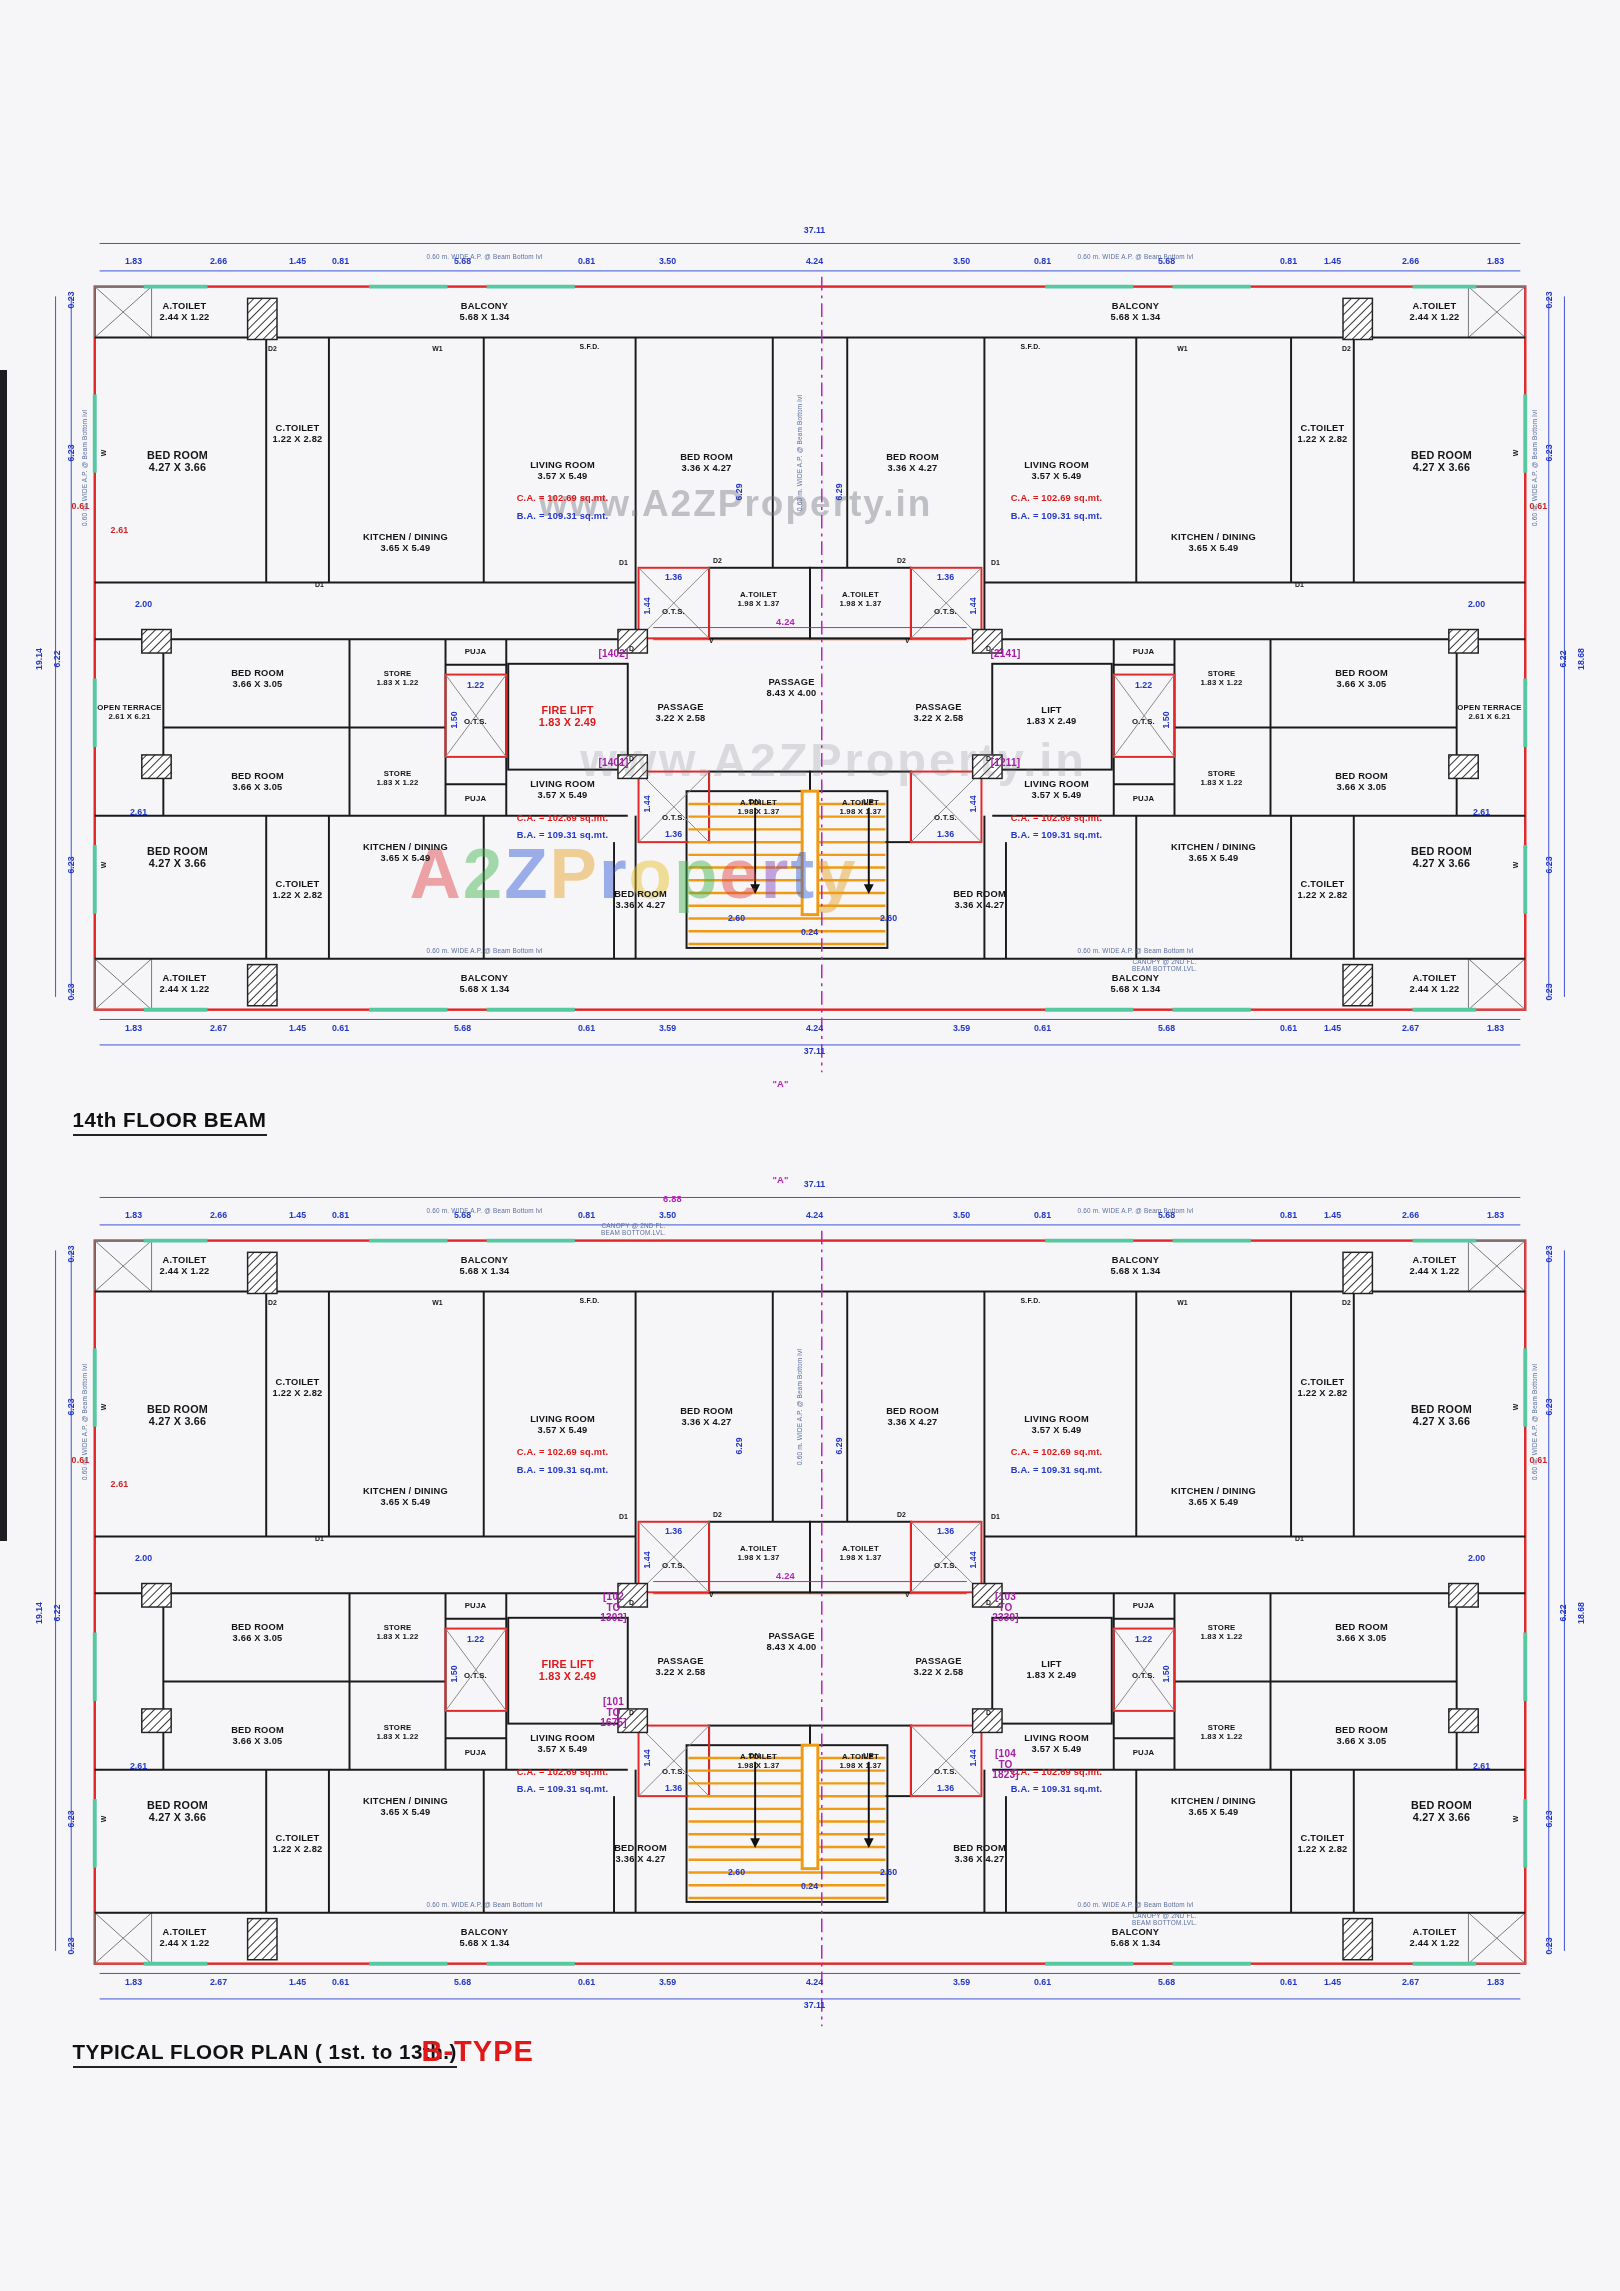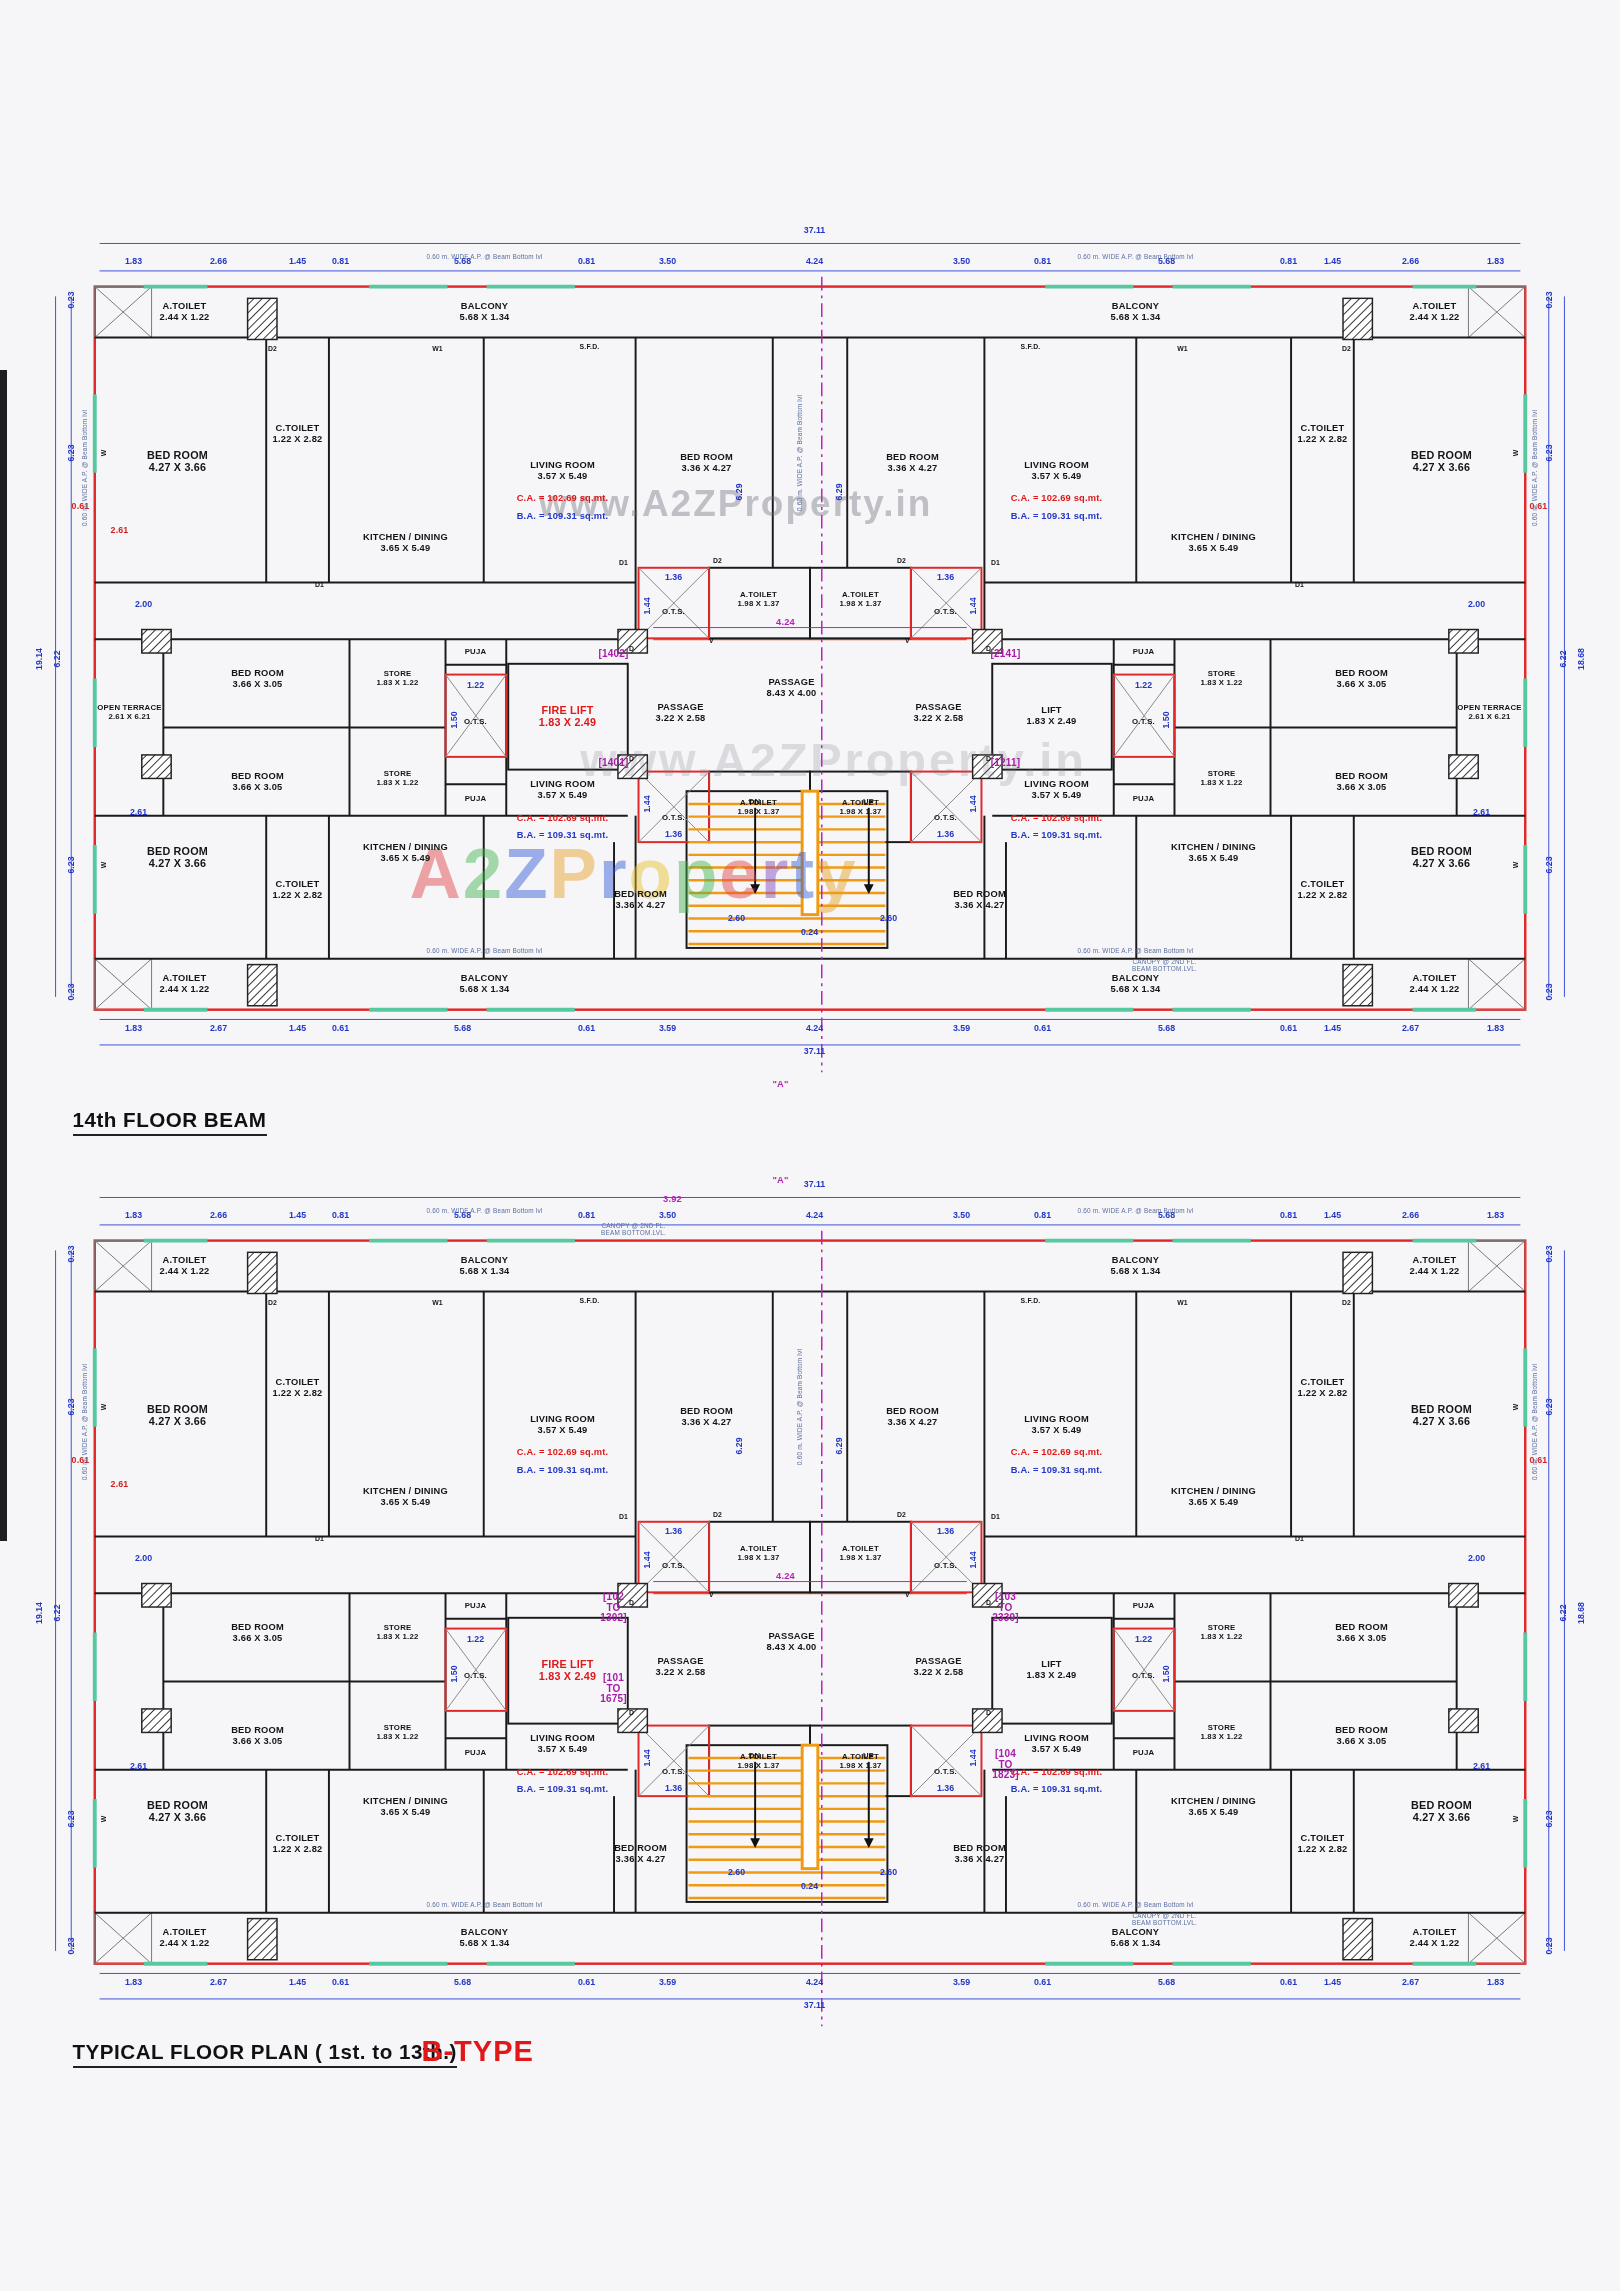--- a/index.html
+++ b/index.html
@@ -1512,35 +1512,35 @@
       <div class="lbl unit" style="left: 588px; top: 436px;">
         <div>[102</div>
         <div>TO</div>
         <div>1302]</div>
       </div>
       <div class="lbl unit" style="left: 980px; top: 436px;">
         <div>[103</div>
         <div>TO</div>
         <div>2339]</div>
       </div>
-      <div class="lbl unit" style="left: 588px; top: 517px;">
+      <div class="lbl unit" style="left: 588px; top: 541px;">
         <div>[101</div>
         <div>TO</div>
         <div>1675]</div>
       </div>
       <div class="lbl unit" style="left: 980px; top: 545px; margin-top: 48px;">
         <div>[104</div>
         <div>TO</div>
         <div>1823]</div>
       </div>
       <div class="lbl mag" style="left: 755px; top: 7.8px;">
         <div>"A"</div>
       </div>
       <div class="lbl mag" style="left: 647px; top: 27.4px;">
-        <div>3.92</div>
+        <div>6.88</div>
       </div>
       <div class="lbl note" style="left: 608px; top: 57px;">
         <div>CANOPY @ 2ND FL.</div>
         <div>BEAM  BOTTOM.LVL.</div>
       </div>
     </section>
 </div>
 
 
 </body></html>

